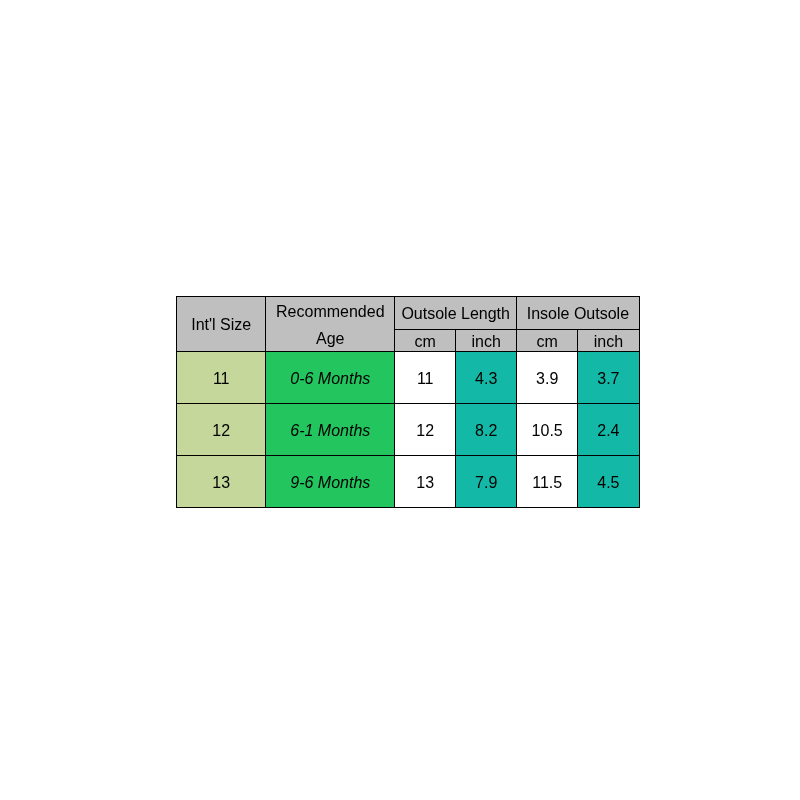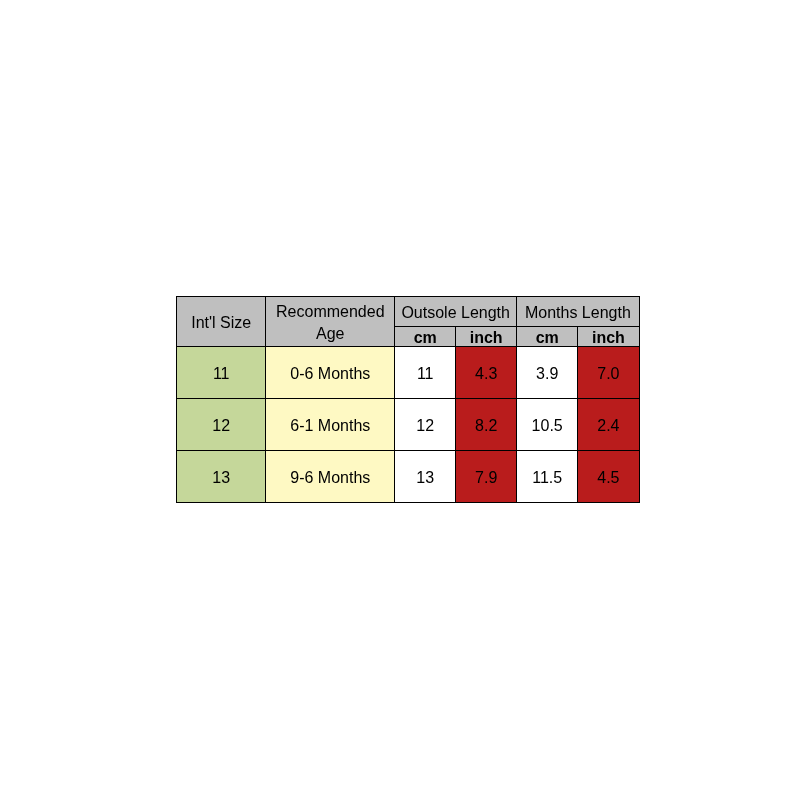--- a/index.html
+++ b/index.html
@@ -27,29 +27,29 @@
     vertical-align:middle;
     padding:0;
     font-weight:normal;
     font-size:16px;
     line-height:17px;
   }
   table.size-chart td.hdr { background:#BFBFBF; }
   tr.hrow-1 td { height:29.4px; }
   tr.hrow-2 td { height:19px; }
   tr.drow   td { height:51px; }
-  table.size-chart td.two-line { line-height:22px; }
+  table.size-chart td.two-line { line-height:27px; }
   table.size-chart .txt { display:inline-block; position:relative; top:0.9px; }
-  table.size-chart tr.hrow-2 .txt { top:1.4px;font-weight:bold; }
+  table.size-chart tr.hrow-2 .txt { top:1.4px; }
   table.size-chart tr.drow .txt { top:1px; }
   table.size-chart td.two-line .txt { display:block; top:1.5px; }
   table.size-chart td.c-green  { background:#C5D79A; }
-  table.size-chart td.c-blue   { background:#fef9c3; }
+  table.size-chart td.c-blue   { background:#22c55e;font-style:italic; }
   table.size-chart td.c-white  { background:#FFFFFF; }
-  table.size-chart td.c-lgreen { background:#b91c1c; }
+  table.size-chart td.c-lgreen { background:#14b8a6; }
 </style>
 </head>
 <body>
 
 <div id="chart-wrap">
   <table class="size-chart">
     <colgroup>
       <col style="width:89.4px">
         <col style="width:128.8px">
         <col style="width:61px">
@@ -57,35 +57,35 @@
         <col style="width:61px">
         <col style="width:61.4px">
     </colgroup>
     <tbody>
       <tr class="hrow-1">
         <td class="hdr" rowspan="2"><span class="txt">Int'l Size</span></td>
         <td class="hdr two-line" rowspan="2">
             <span class="txt">Recommended Age</span>
           </td>
         <td class="hdr" colspan="2"><span class="txt">Outsole Length</span></td>
-        <td class="hdr" colspan="2"><span class="txt">Months Length</span></td>
+        <td class="hdr" colspan="2"><span class="txt">Insole Outsole</span></td>
       </tr>
       <tr class="hrow-2">
         <td class="hdr"><span class="txt">cm</span></td>
         <td class="hdr"><span class="txt">inch</span></td>
         <td class="hdr"><span class="txt">cm</span></td>
         <td class="hdr"><span class="txt">inch</span></td>
       </tr>
       <tr class="drow">
         <td class="c-green"><span class="txt">11</span></td>
         <td class="c-blue"><span class="txt">0-6 Months</span></td>
         <td class="c-white"><span class="txt">11</span></td>
         <td class="c-lgreen"><span class="txt">4.3</span></td>
         <td class="c-white"><span class="txt">3.9</span></td>
-        <td class="c-lgreen"><span class="txt">7.0</span></td>
+        <td class="c-lgreen"><span class="txt">3.7</span></td>
       </tr>
       <tr class="drow">
         <td class="c-green"><span class="txt">12</span></td>
         <td class="c-blue"><span class="txt">6-1 Months</span></td>
         <td class="c-white"><span class="txt">12</span></td>
         <td class="c-lgreen"><span class="txt">8.2</span></td>
         <td class="c-white"><span class="txt">10.5</span></td>
         <td class="c-lgreen"><span class="txt">2.4</span></td>
       </tr>
       <tr class="drow">

